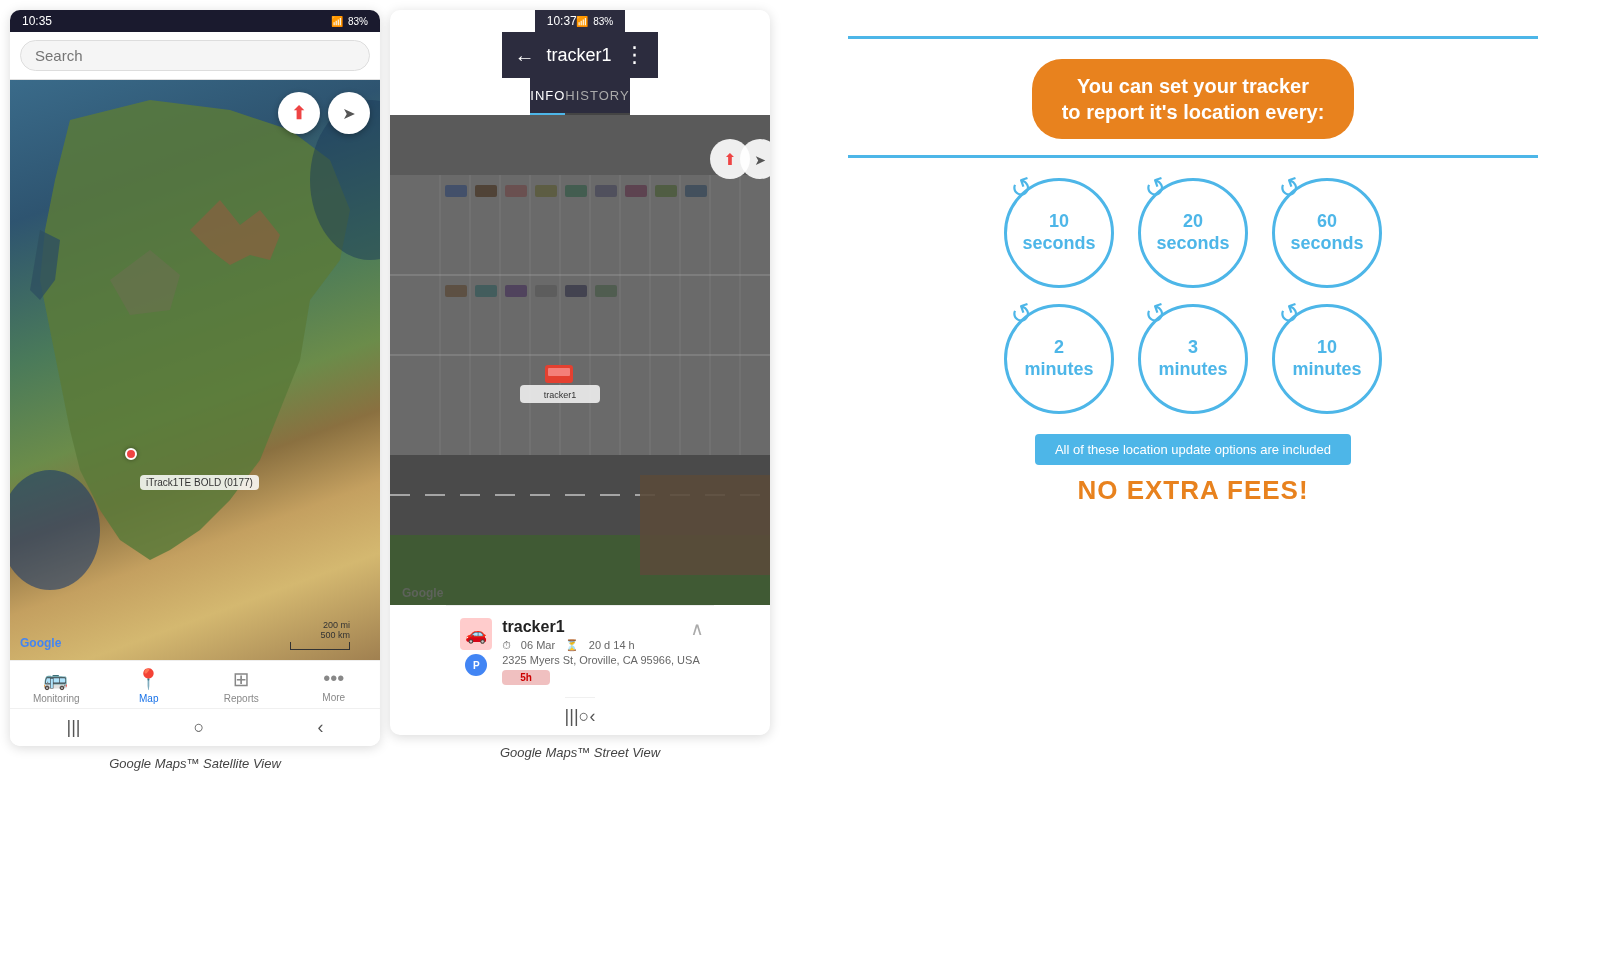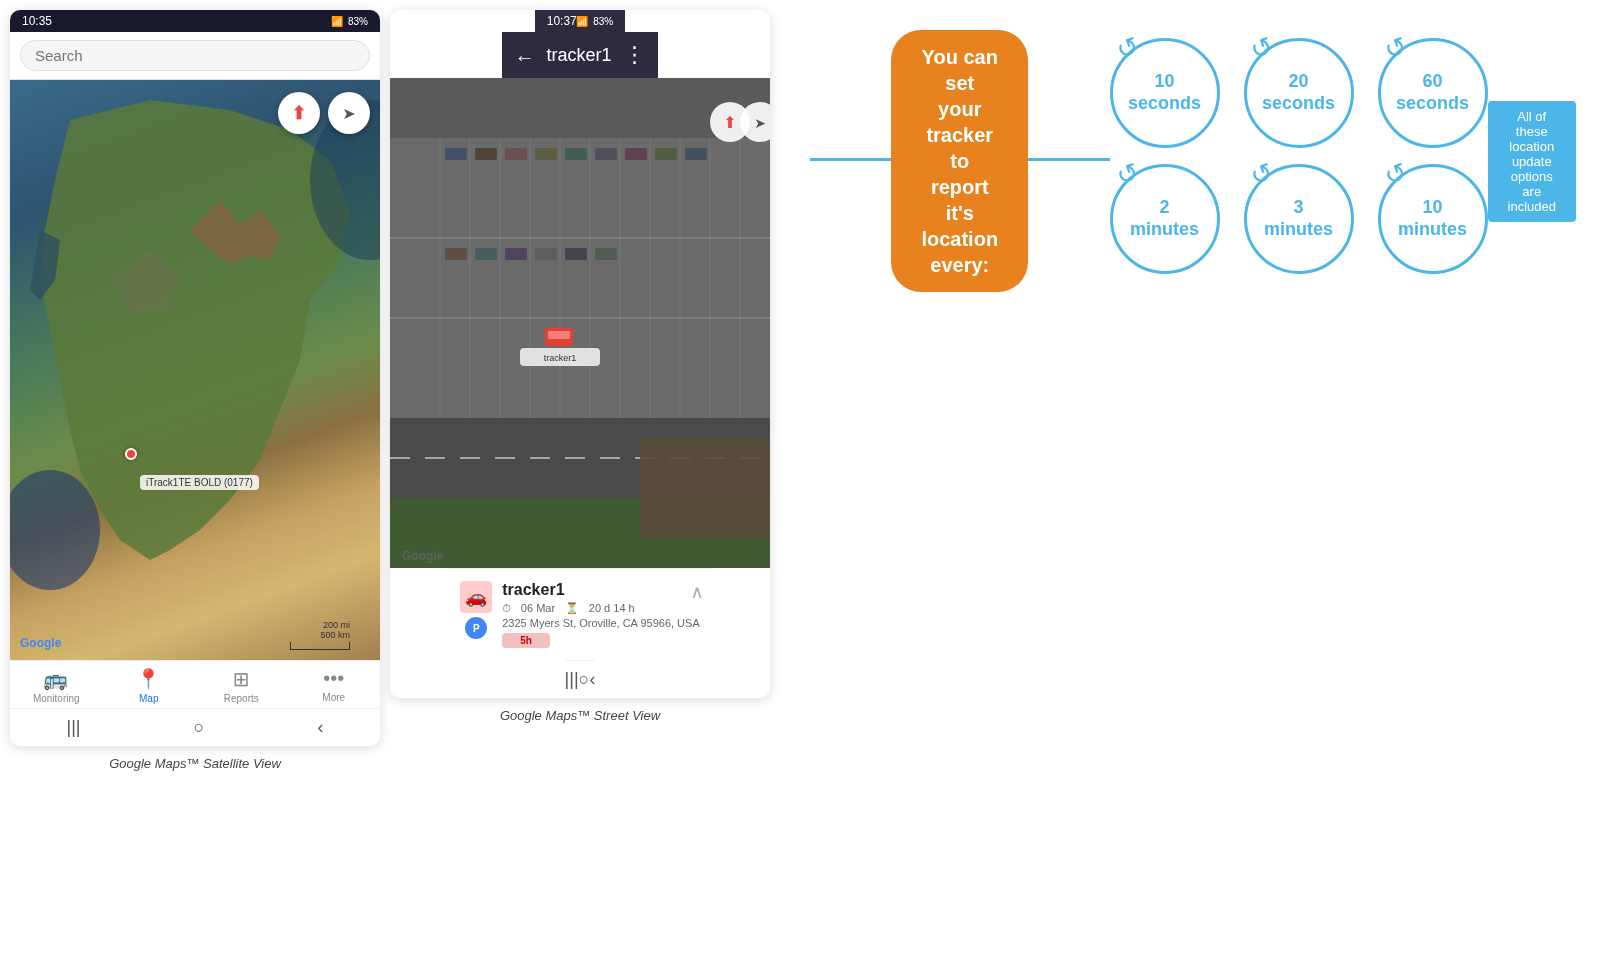--- a/index.html
+++ b/index.html
@@ -260,20 +260,21 @@
       color: #444;
       padding: 10px 0;
       font-style: italic;
     }
 
     
     .info-panel {
       flex: 1;
       padding: 20px 30px;
       display: flex;
+      flex-direction: column;
       align-items: center;
       justify-content: center;
     }
 
     .info-header {
       background: #e8821e;
       border-radius: 30px;
       padding: 14px 30px;
       text-align: center;
       color: #fff;
@@ -448,20 +449,28 @@
         <span>83%</span>
       </div>
     </div>
 
     <div class="phone2-header">
       <span style="font-size:20px;cursor:pointer;">←</span>
       <span class="phone2-title">tracker1</span>
       <span style="font-size:22px;cursor:pointer;">⋮</span>
     </div>
 
+    <div class="phone2-tabs">
+      <div class="phone2-tab active">
+        <span>INFO</span>
+      </div>
+      <div class="phone2-tab">
+        <span>HISTORY</span>
+      </div>
+    </div>
 
     <div class="map-street" style="height:490px;">
       <svg width="380" height="490" viewBox="0 0 380 490" style="position:absolute;top:0;left:0;">
 
         <rect x="0" y="0" width="380" height="490" fill="#5a5a5a"></rect>
 
         <rect x="0" y="60" width="380" height="280" fill="#6a6a6a"></rect>
 
         <line x1="50" y1="60" x2="50" y2="340" stroke="#888" stroke-width="1" opacity="0.5"></line>
         <line x1="80" y1="60" x2="80" y2="340" stroke="#888" stroke-width="1" opacity="0.5"></line>
@@ -618,13 +627,14 @@
         </div>
       </div>
     </div>
 
   </div>
 
   <div class="included-badge">
     <span>All of these location update options are included</span>
   </div>
 
+  <div class="no-fees-text">NO EXTRA FEES!</div>
 </div>
 
 </body></html>

